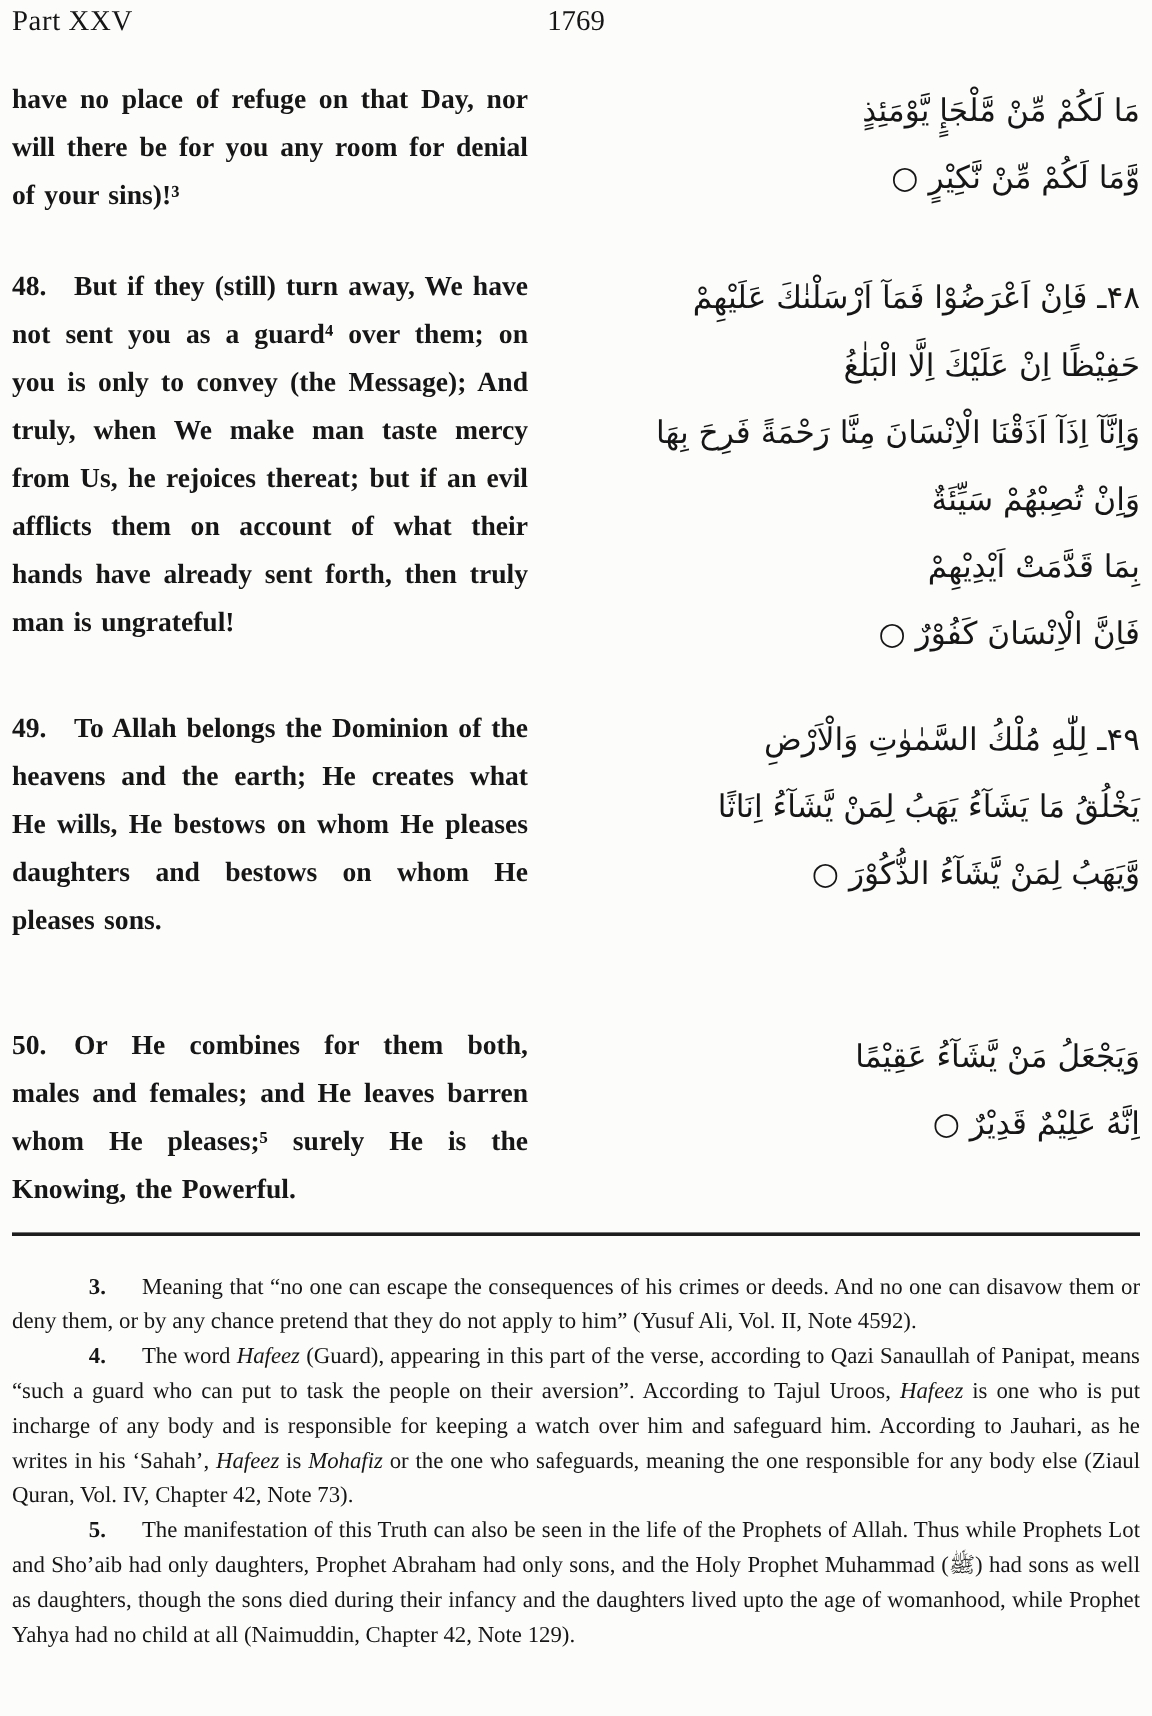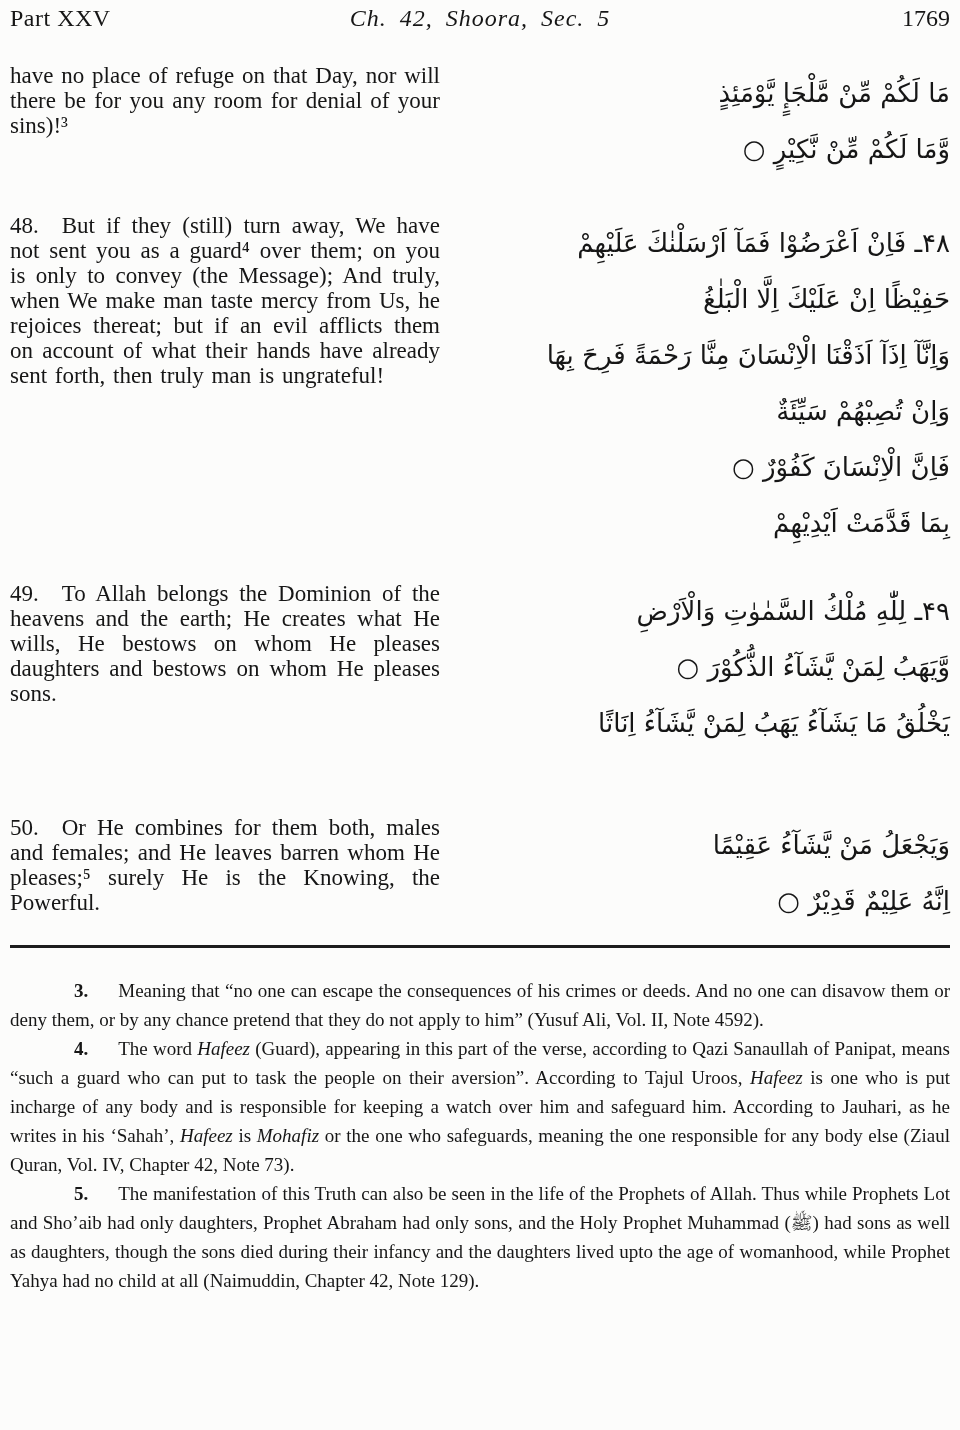--- a/index.html
+++ b/index.html
@@ -25,23 +25,23 @@
   .hdr-page{justify-self:end;}
 
   
   .verse-row{display:flex;gap:22px;align-items:flex-start;}
   .row-0{margin-top:30px;}
   .row-1{margin-top:36px;}
   .row-2{margin-top:30px;}
   .row-3{margin-top:64px;}
   .english{
     width:430px;
-    font-weight:normal;
+    font-weight:bold;
     font-size:23px;
-    line-height:25px;
+    line-height:40px;
     text-align:justify;
     word-spacing:2px;
   }
   .arabic{
     flex:1;
     direction:rtl;
     text-align:right;
     font-family:"DejaVu Sans", sans-serif;
     font-size:26px;
     padding-top:2px;
@@ -74,52 +74,51 @@
     font-size:0.95em;
   }
 </style>
 </head>
 <body>
 
 <div class="page">
 
   <header class="page-header">
     <span class="hdr-part">Part XXV</span>
-    <span class="hdr-chapter">Ch. 42, Shoora, Sec. 5</span>
     <span class="hdr-page">1769</span>
   </header>
 
   <main>
 
     <div class="verse-row row-0">
       <div class="english">have no place of refuge on that Day, nor will there be for you any room for denial of your sins)!³</div>
       <div class="arabic">
           <div class="arabic-line">مَا لَكُمْ مِّنْ مَّلْجَإٍ يَّوْمَئِذٍ</div>
           <div class="arabic-line">وَّمَا لَكُمْ مِّنْ نَّكِيْرٍ ○</div>
         </div>
     </div>
 
     <div class="verse-row row-1">
       <div class="english">48. But if they (still) turn away, We have not sent you as a guard⁴ over them; on you is only to convey (the Message); And truly, when We make man taste mercy from Us, he rejoices thereat; but if an evil afflicts them on account of what their hands have already sent forth, then truly man is ungrateful!</div>
       <div class="arabic">
           <div class="arabic-line">۴۸ـ فَاِنْ اَعْرَضُوْا فَمَآ اَرْسَلْنٰكَ عَلَيْهِمْ</div>
           <div class="arabic-line">حَفِيْظًا اِنْ عَلَيْكَ اِلَّا الْبَلٰغُ</div>
           <div class="arabic-line">وَاِنَّآ اِذَآ اَذَقْنَا الْاِنْسَانَ مِنَّا رَحْمَةً فَرِحَ بِهَا</div>
           <div class="arabic-line">وَاِنْ تُصِبْهُمْ سَيِّئَةٌ</div>
+          <div class="arabic-line">بِمَا قَدَّمَتْ اَيْدِيْهِمْ</div>
           <div class="arabic-line">فَاِنَّ الْاِنْسَانَ كَفُوْرٌ ○</div>
-          <div class="arabic-line">بِمَا قَدَّمَتْ اَيْدِيْهِمْ</div>
         </div>
     </div>
 
     <div class="verse-row row-2">
       <div class="english">49. To Allah belongs the Dominion of the heavens and the earth; He creates what He wills, He bestows on whom He pleases daughters and bestows on whom He pleases sons.</div>
       <div class="arabic">
           <div class="arabic-line">۴۹ـ لِلّٰهِ مُلْكُ السَّمٰوٰتِ وَالْاَرْضِ</div>
+          <div class="arabic-line">يَخْلُقُ مَا يَشَآءُ يَهَبُ لِمَنْ يَّشَآءُ اِنَاثًا</div>
           <div class="arabic-line">وَّيَهَبُ لِمَنْ يَّشَآءُ الذُّكُوْرَ ○</div>
-          <div class="arabic-line">يَخْلُقُ مَا يَشَآءُ يَهَبُ لِمَنْ يَّشَآءُ اِنَاثًا</div>
         </div>
     </div>
 
     <div class="verse-row row-3">
       <div class="english">50. Or He combines for them both, males and females; and He leaves barren whom He pleases;⁵ surely He is the Knowing, the Powerful.</div>
       <div class="arabic">
           <div class="arabic-line">وَيَجْعَلُ مَنْ يَّشَآءُ عَقِيْمًا</div>
           <div class="arabic-line">اِنَّهُ عَلِيْمٌ قَدِيْرٌ ○</div>
         </div>
     </div>

